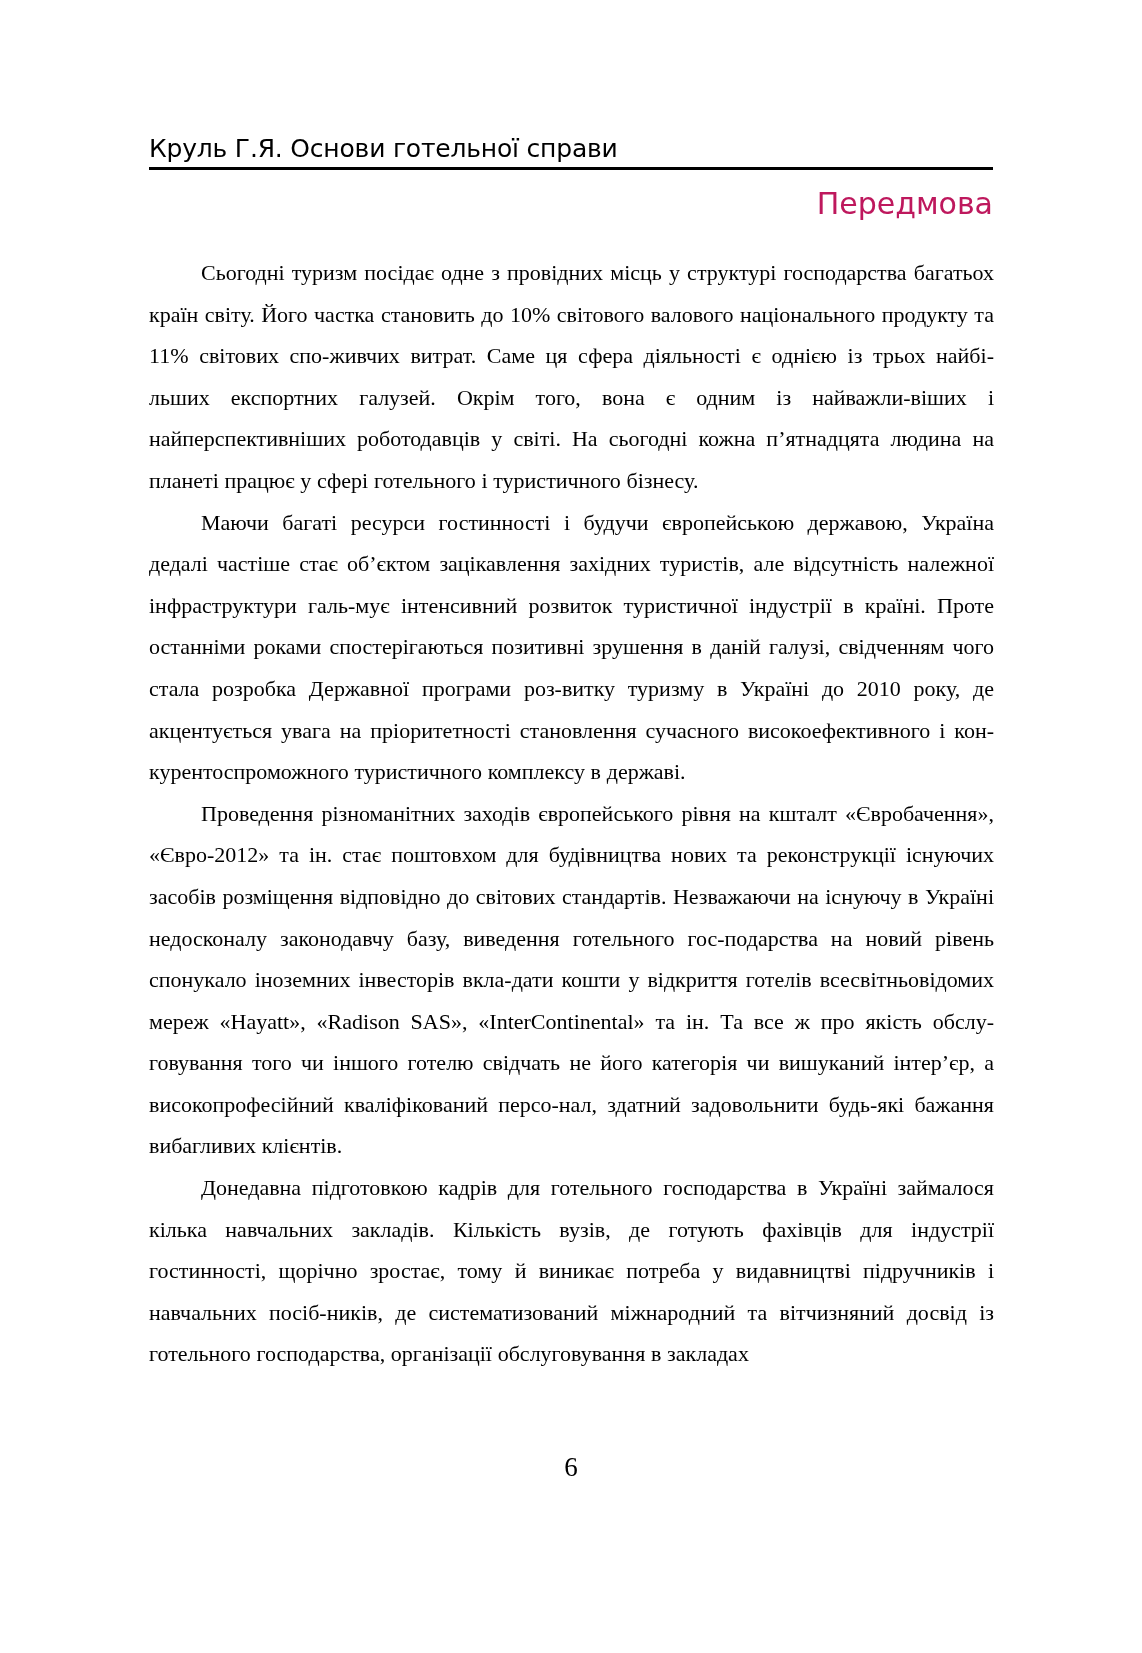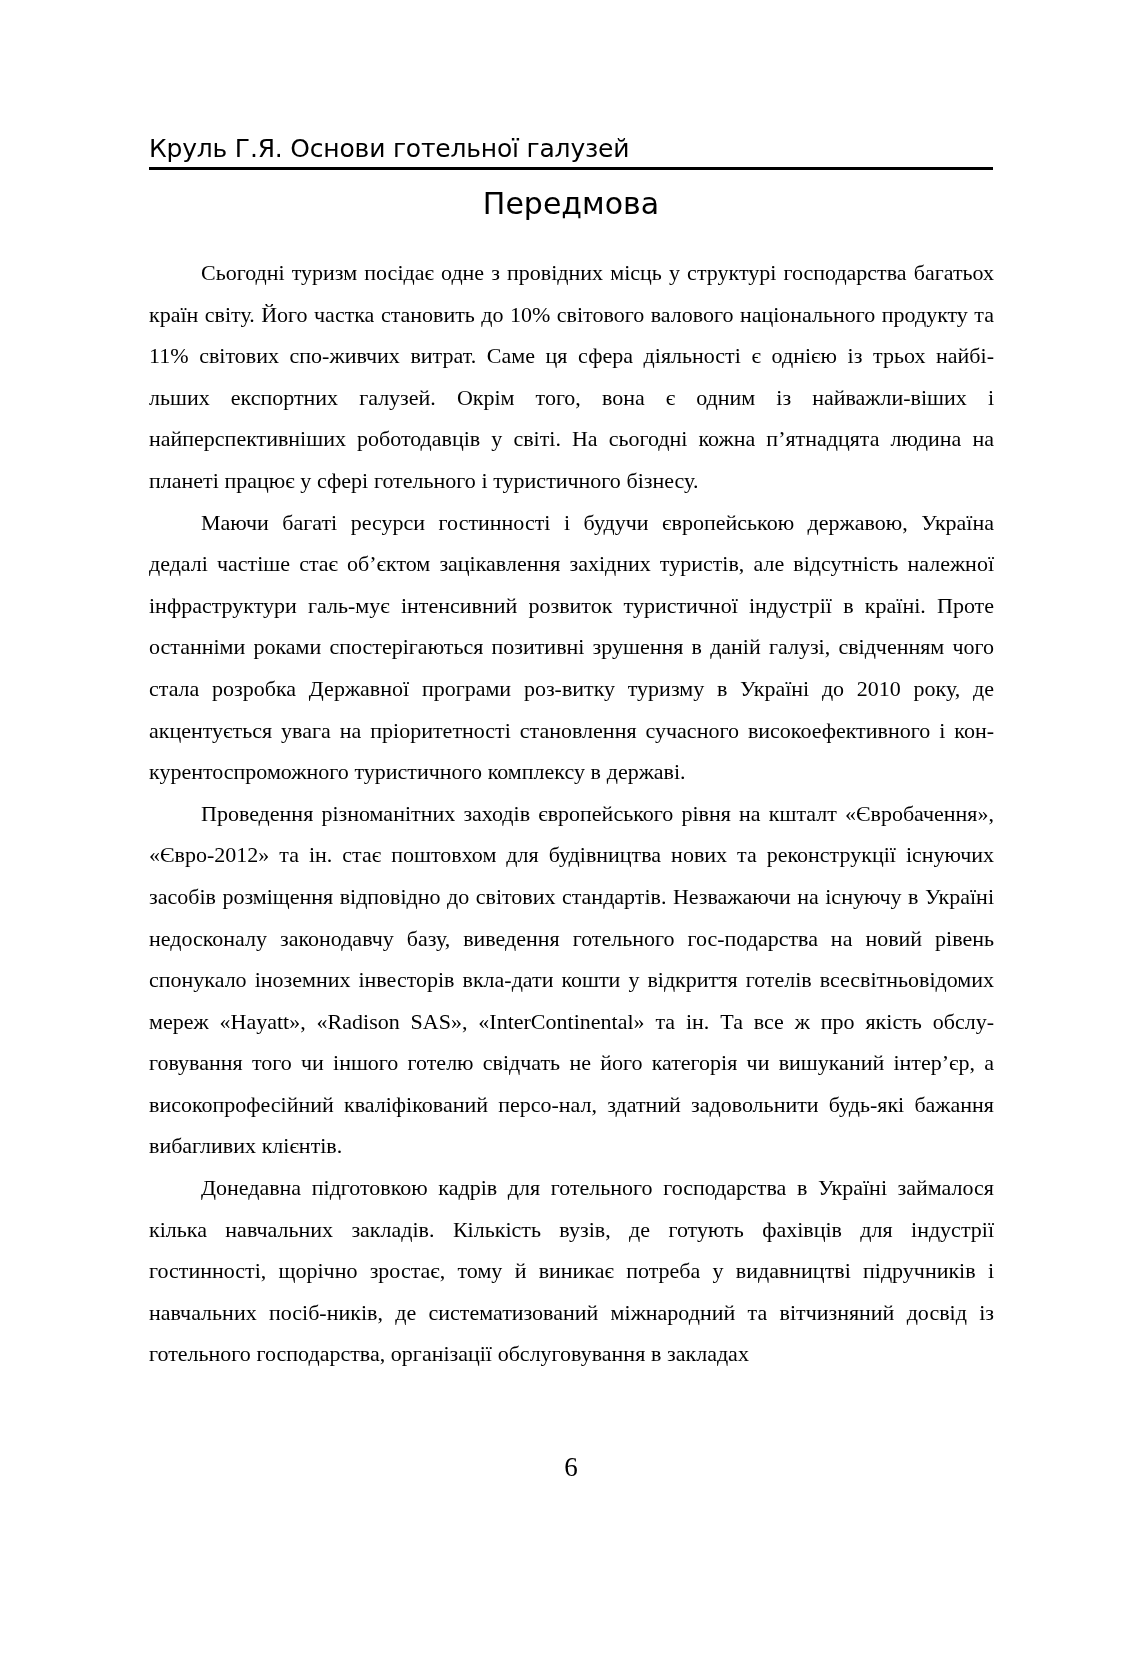--- a/index.html
+++ b/index.html
@@ -48,25 +48,25 @@
     background: #000000;
     width: 100%;
   }
 
   
   .section-title {
     position: absolute;
     left: 149px;
     top: 186px;
     width: 844px;
-    text-align: center;
+    text-align: right;
     font-family: "DejaVu Sans", "Liberation Sans", sans-serif;
     font-size: 30px;
     letter-spacing: 0px;
-    color: #000000;
+    color: #be185d;
   }
 
   
   .body-copy {
     position: absolute;
     left: 149px;
     top: 252px;
     width: 845px;
   }
 
@@ -91,21 +91,21 @@
     font-size: 27px;
     color: #000000;
   }
 </style>
 </head>
 <body>
 
 <div class="page">
 
   <div class="running-head">
-    <div class="running-head-text">Круль Г.Я. Основи готельної галузей</div>
+    <div class="running-head-text">Круль Г.Я. Основи готельної справи</div>
     <div class="running-head-rule"></div>
   </div>
 
   <div class="section-title">Передмова</div>
 
   <div class="body-copy">
     <p>Сьогодні туризм посідає одне з провідних місць у структурі господарства багатьох країн світу. Його частка становить до 10% світового валового національного продукту та 11% світових спо-живчих витрат. Саме ця сфера діяльності є однією із трьох найбі-льших експортних галузей. Окрім того, вона є одним із найважли-віших і найперспективніших роботодавців у світі. На сьогодні кожна п’ятнадцята людина на планеті працює у сфері готельного і туристичного бізнесу.</p>
     <p>Маючи багаті ресурси гостинності і будучи європейською державою, Україна дедалі частіше стає об’єктом зацікавлення західних туристів, але відсутність належної інфраструктури галь-мує інтенсивний розвиток туристичної індустрії в країні. Проте останніми роками спостерігаються позитивні зрушення в даній галузі, свідченням чого стала розробка Державної програми роз-витку туризму в Україні до 2010 року, де акцентується увага на пріоритетності становлення сучасного високоефективного і кон-курентоспроможного туристичного комплексу в державі.</p>
     <p>Проведення різноманітних заходів європейського рівня на кшталт «Євробачення», «Євро-2012» та ін. стає поштовхом для будівництва нових та реконструкції існуючих засобів розміщення відповідно до світових стандартів. Незважаючи на існуючу в Україні недосконалу законодавчу базу, виведення готельного гос-подарства на новий рівень спонукало іноземних інвесторів вкла-дати кошти у відкриття готелів всесвітньовідомих мереж «Hayatt», «Radison SAS», «InterContinental» та ін. Та все ж про якість обслу-говування того чи іншого готелю свідчать не його категорія чи вишуканий інтер’єр, а високопрофесійний кваліфікований персо-нал, здатний задовольнити будь-які бажання вибагливих клієнтів.</p>
     <p>Донедавна підготовкою кадрів для готельного господарства в Україні займалося кілька навчальних закладів. Кількість вузів, де готують фахівців для індустрії гостинності, щорічно зростає, тому й виникає потреба у видавництві підручників і навчальних посіб-ників, де систематизований міжнародний та вітчизняний досвід із готельного господарства, організації обслуговування в закладах</p>

